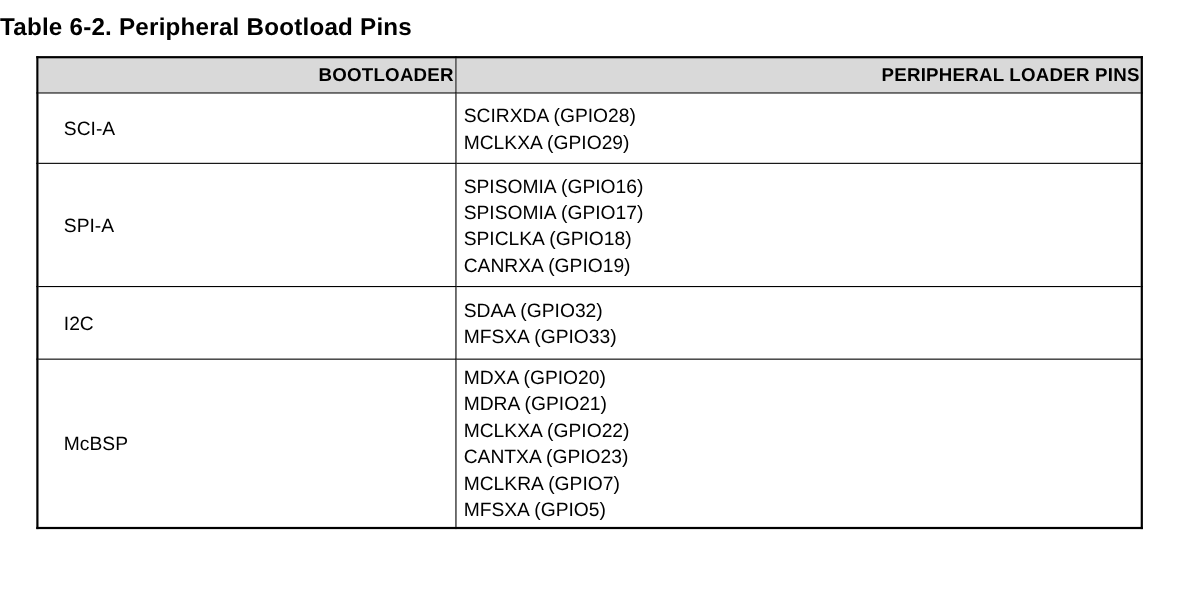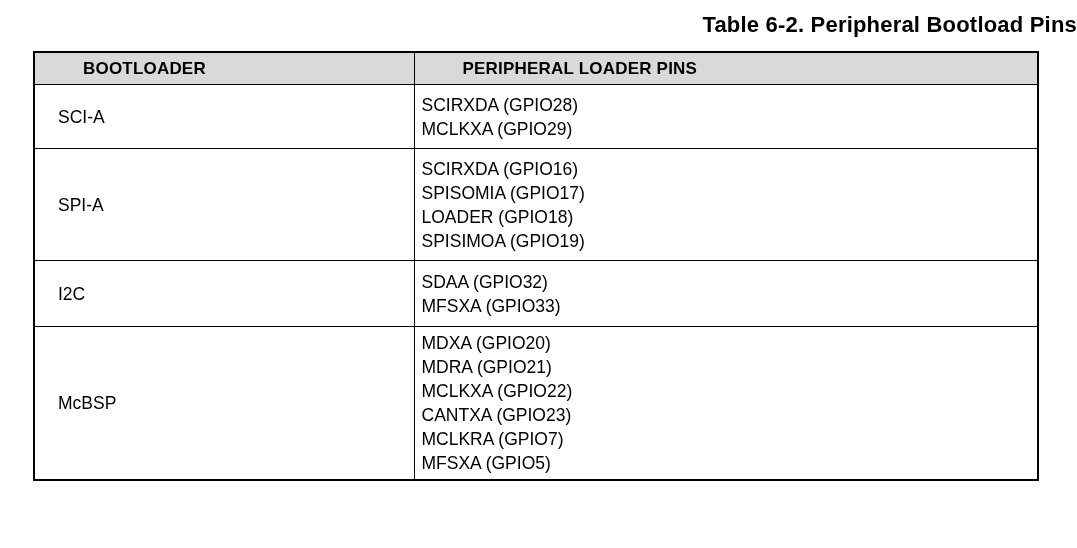--- a/index.html
+++ b/index.html
@@ -14,21 +14,21 @@
   }
   .page {
     position: relative;
     width: 1077px;
     height: 548px;
   }
   .doc-title {
     margin: 0;
     padding-top: 12px;
     padding-bottom: 13px;
-    text-align: right;
+    text-align: left;
     font-size: 22px;
     font-weight: bold;
     letter-spacing: 0.2px;
   }
   table.boot-table {
     border-collapse: collapse;
     table-layout: fixed;
     margin-left: 33px;
     width: 1004px;
     border: 2px solid #000000;
@@ -38,21 +38,21 @@
     border: 1.5px solid #000000;
     vertical-align: middle;
     overflow: hidden;
   }
   .boot-table col.col-bootloader { width: 380px; }
   .boot-table col.col-pins { width: 624px; }
   .boot-table th {
     background: #d9d9d9;
     font-size: 17px;
     font-weight: bold;
-    text-align: left;
+    text-align: right;
     height: 29px;
     letter-spacing: 0.2px;
     padding-left: 48px;
   }
   .boot-table td {
     font-size: 17.5px;
     line-height: 24px;
   }
   .boot-table td.cell-bootloader {
     padding-left: 23px;
@@ -95,24 +95,24 @@
         <tr>
           <td class="cell-bootloader">SCI-A</td>
           <td class="cell-pins">
             <div class="pin-line">SCIRXDA (GPIO28)</div>
             <div class="pin-line">MCLKXA (GPIO29)</div>
           </td>
         </tr>
         <tr>
           <td class="cell-bootloader">SPI-A</td>
           <td class="cell-pins">
-            <div class="pin-line">SCIRXDA (GPIO16)</div>
+            <div class="pin-line">SPISOMIA (GPIO16)</div>
             <div class="pin-line">SPISOMIA (GPIO17)</div>
-            <div class="pin-line">LOADER (GPIO18)</div>
-            <div class="pin-line">SPISIMOA (GPIO19)</div>
+            <div class="pin-line">SPICLKA (GPIO18)</div>
+            <div class="pin-line">CANRXA (GPIO19)</div>
           </td>
         </tr>
         <tr>
           <td class="cell-bootloader">I2C</td>
           <td class="cell-pins">
             <div class="pin-line">SDAA (GPIO32)</div>
             <div class="pin-line">MFSXA (GPIO33)</div>
           </td>
         </tr>
         <tr>

